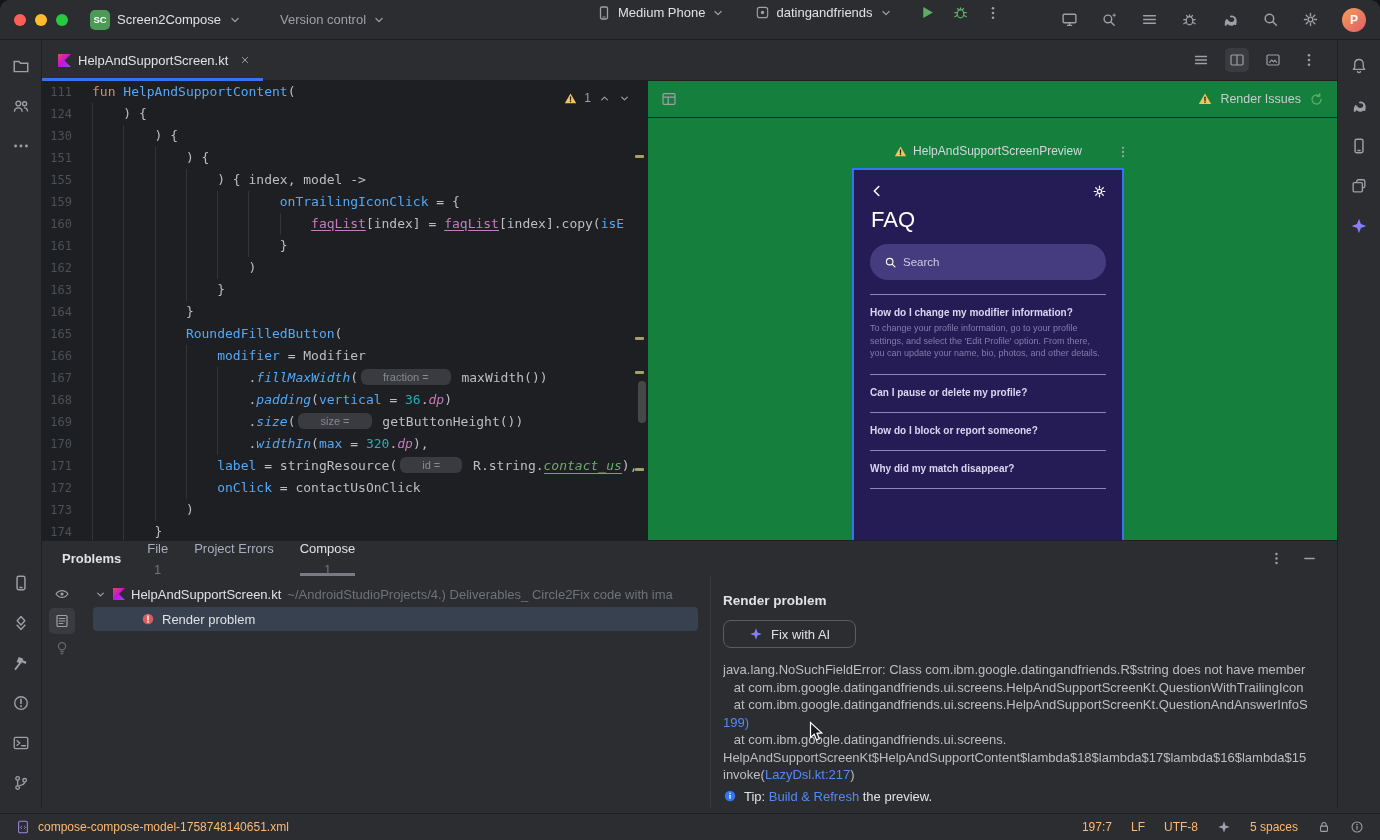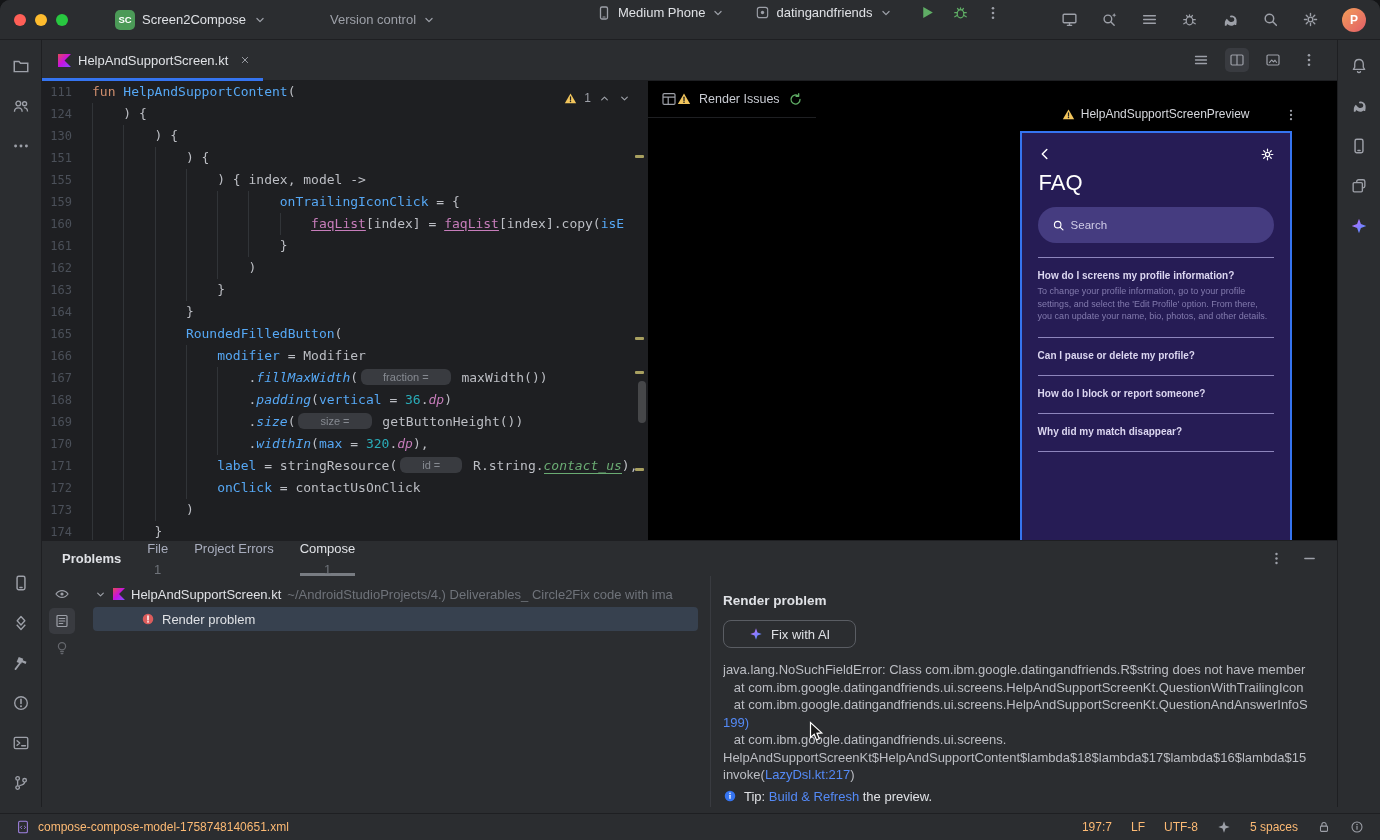--- a/index.html
+++ b/index.html
@@ -4,21 +4,21 @@
 <style>
   html,body{margin:0;padding:0;background:#141517;}
   *{box-sizing:border-box;}
   .window{position:relative;width:1380px;height:840px;background:#2b2d30;border-radius:10px 10px 0 0;overflow:hidden;
           font-family:"Liberation Sans",sans-serif;font-size:13px;color:#dfe1e5;}
   .ic{display:block;flex:none;}
   .ico{color:#9da0a8;}
 
   
   .titlebar{position:absolute;left:0;top:0;width:1380px;height:40px;display:flex;
-            padding:0 14px;border-bottom:1px solid #1e1f22;background:#2b2d30;gap:25px;}
+            padding:0 14px;border-bottom:1px solid #1e1f22;background:#2b2d30;}
   .traffic{display:flex;gap:9px;align-items:center;}
   .tl{width:12px;height:12px;border-radius:50%;display:inline-block;}
   .tl.red{background:#ff5f57;} .tl.yellow{background:#febc2e;} .tl.green{background:#28c840;}
   .proj-sel{display:flex;align-items:center;gap:7px;margin-left:22px;cursor:default;}
   .sc-badge{width:20px;height:20px;border-radius:5px;background:#4b9a57;color:#fff;font-size:9.5px;font-weight:bold;
             display:flex;align-items:center;justify-content:center;}
   .vcs-sel{display:flex;align-items:center;gap:6px;margin-left:38px;color:#9da0a8;}
   .run-group{position:absolute;left:596px;top:0;height:25px;display:flex;align-items:center;}
   .dev-sel,.cfg-sel{display:flex;align-items:center;gap:6px;color:#dfe1e5;}
   .cfg-sel{margin-left:30px;}
@@ -60,21 +60,21 @@
   .tk-v{color:#c77dbb;text-decoration:underline;text-underline-offset:2px;}
   .tk-r{color:#6aab73;font-style:italic;border-bottom:1px solid #6aab73;}
   .tk-h{display:inline-block;background:#393b40;color:#868a91;border-radius:6px;padding:0 22px;margin:0 3px;
         font-family:"Liberation Sans",sans-serif;font-size:11px;line-height:16px;vertical-align:1px;}
   .insp-widget{position:absolute;top:6px;right:16px;display:flex;align-items:center;gap:7px;color:#9da0a8;font-size:12px;
                font-family:"Liberation Sans",sans-serif;}
   .stripe-mark{position:absolute;right:3px;width:9px;height:3px;background:#a8a060;border-radius:1px;}
   .sb-thumb{position:absolute;right:1px;width:8px;height:42px;background:rgba(255,255,255,.18);border-radius:4px;}
 
   
-  .preview-panel{flex:1;display:flex;flex-direction:row;background:#000000;border-left:1px solid #1e1f22;min-width:0;}
+  .preview-panel{flex:1;display:flex;flex-direction:column;background:#15803d;border-left:1px solid #1e1f22;min-width:0;}
   .pv-header{height:37px;flex:none;display:flex;align-items:center;padding:0 13px;border-bottom:1px solid #1e1f22;}
   .pv-header-right{margin-left:auto;display:flex;align-items:center;gap:8px;color:#c9ccd3;font-size:12.5px;}
   .pv-canvas{position:relative;flex:1;overflow:hidden;}
   .pv-label{position:absolute;left:204px;top:26px;width:272px;display:flex;align-items:center;justify-content:center;
             gap:6px;font-size:12px;color:#d5d7dd;}
   .pv-label .kebab{position:absolute;right:-6px;top:1px;}
   .phone{position:absolute;left:204px;top:50px;width:272px;height:560px;border:2px solid #3574f0;background:#261c55;}
   .p-top{display:flex;align-items:center;justify-content:space-between;padding:13px 15px 0;}
   .p-title{padding:0 17px;margin-top:8px;font-size:22px;font-weight:500;color:#fff;}
   .p-search{margin:11px 16px 0;height:36px;border-radius:18px;background:#453c80;display:flex;align-items:center;
@@ -638,21 +638,21 @@
             </div>
             <div class="p-title">FAQ</div>
             <div class="p-search">
               <svg class="ic" width="13" height="13" style="color:#fff">
                   <use href="#i-search"></use>
                 </svg>
               <span>Search</span>
             </div>
             <div id="faq-list" class="p-list">
                 <div class="p-item">
-                  <div class="p-q">How do I screens my profile information?</div>
+                  <div class="p-q">How do I change my modifier information?</div>
                   <div class="p-a">To change your profile information, go to your profile settings, and select the 'Edit Profile' option. From there, you can update your name, bio, photos, and other details.</div>
                 </div>
                 <div class="p-item">
                   <div class="p-q">Can I pause or delete my profile?</div>
                 </div>
                 <div class="p-item">
                   <div class="p-q">How do I block or report someone?</div>
                 </div>
                 <div class="p-item">
                   <div class="p-q">Why did my match disappear?</div>

